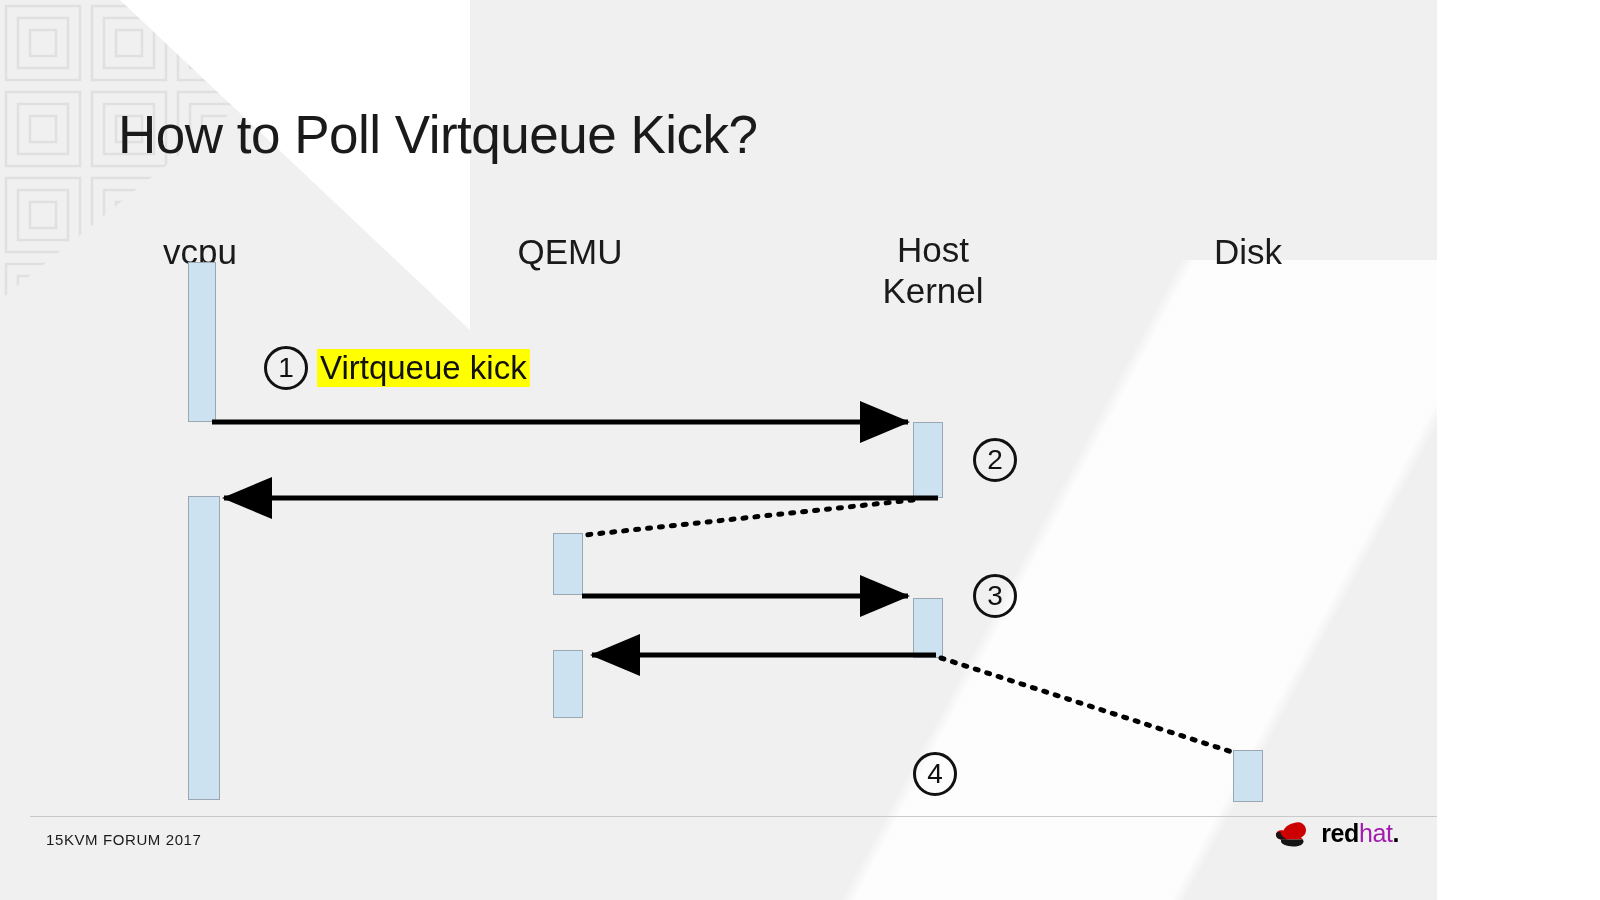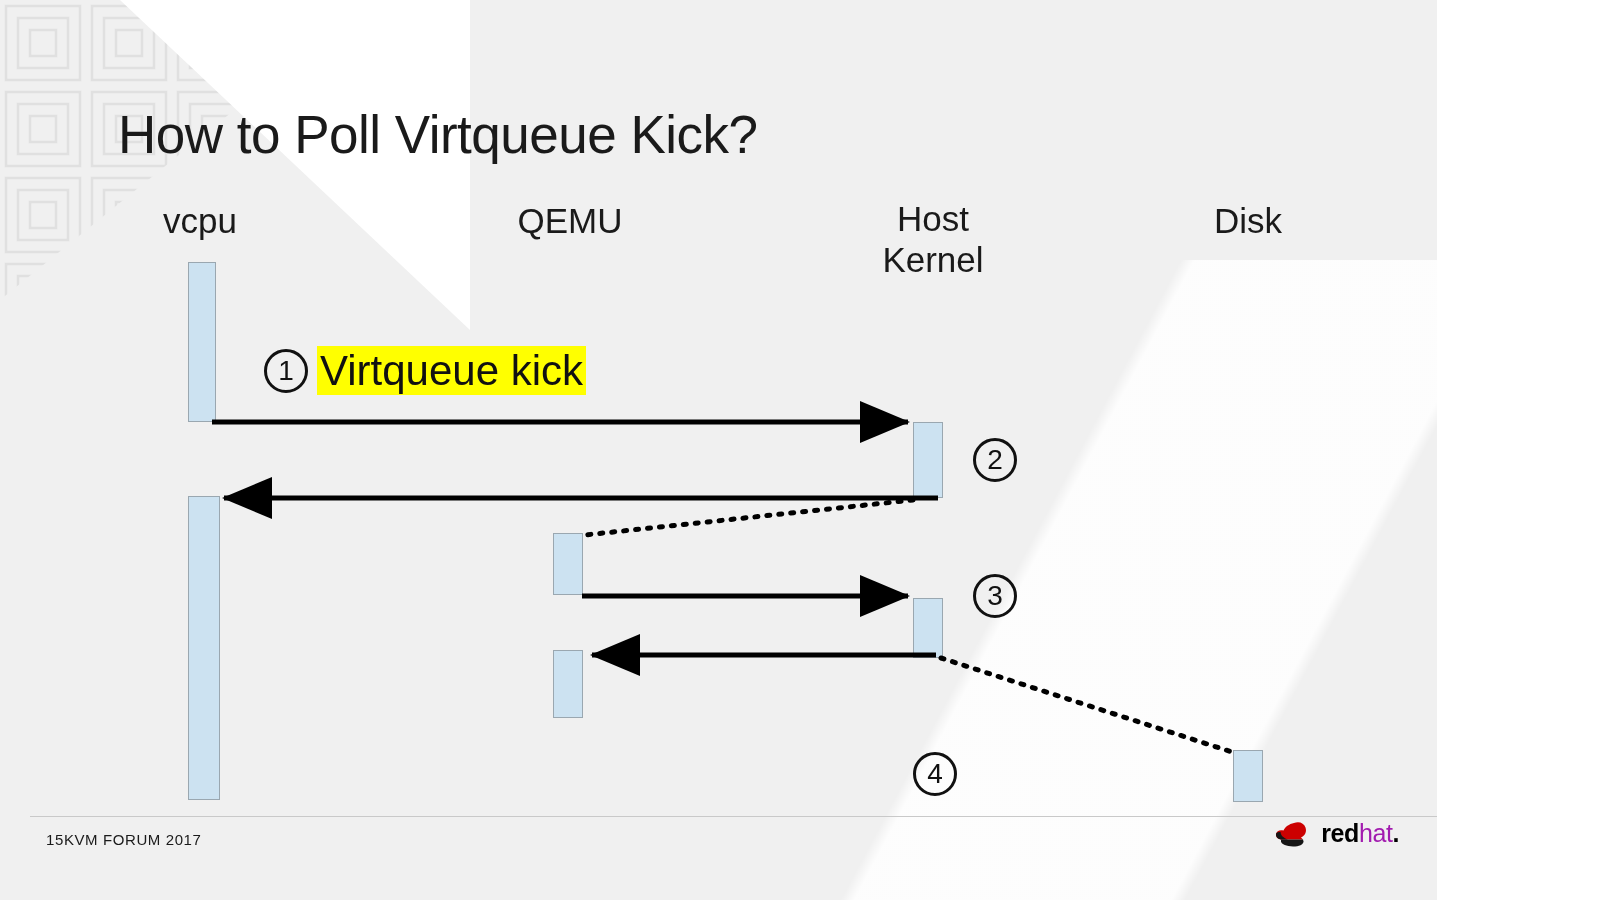--- a/index.html
+++ b/index.html
@@ -75,20 +75,21 @@
   }
 
   
   .col-head {
     position: absolute;
     font-size: 35px;
     color: #1a1a1a;
     text-align: center;
     line-height: 1.18;
     white-space: pre-line;
+    margin-top: 31px;
   }
 
   
   .bar {
     position: absolute;
     background: #cce2f1;
     border: 1px solid #9aa7b0;
     box-sizing: border-box;
   }
 
@@ -117,21 +118,21 @@
     border-radius: 50%;
     display: flex;
     align-items: center;
     justify-content: center;
     font-size: 28px;
     color: #111;
     box-sizing: border-box;
     flex: none;
   }
   .step-label {
-    font-size: 42px;
+    font-size: 33px;
     color: #111;
     line-height: 1.12;
     padding: 1px 3px;
   }
   .step-label.hl {
     background: #ffff00;
   }
 
   
   .footer-rule {

